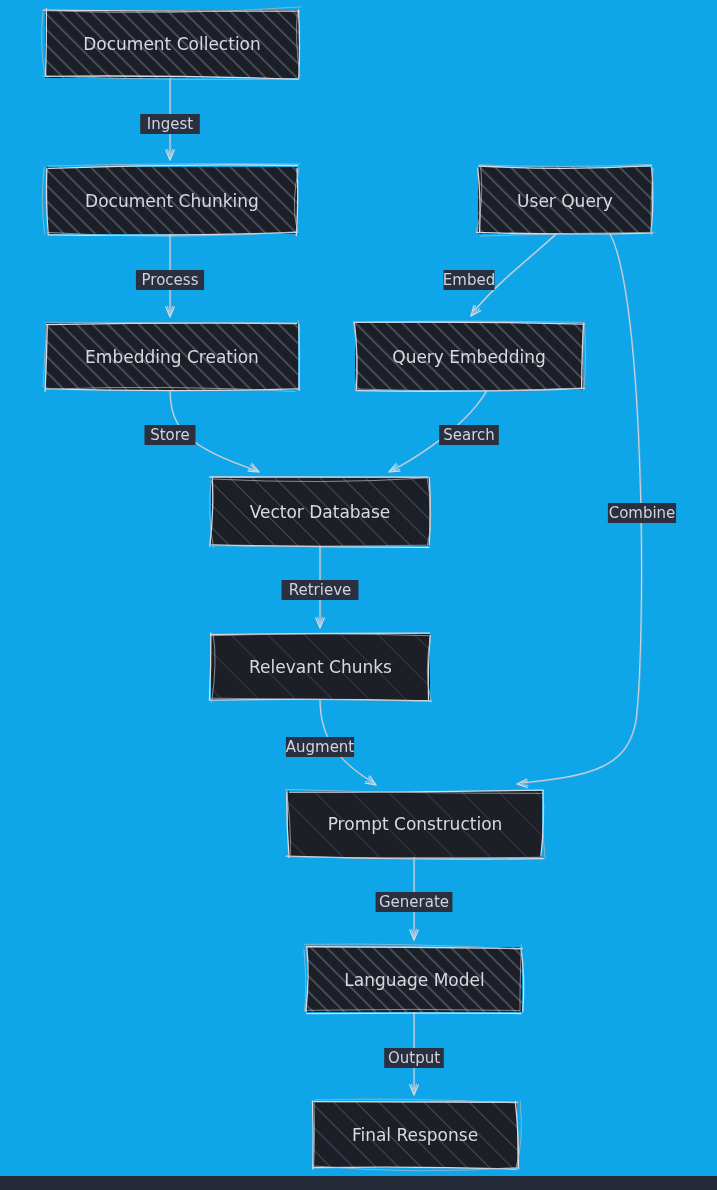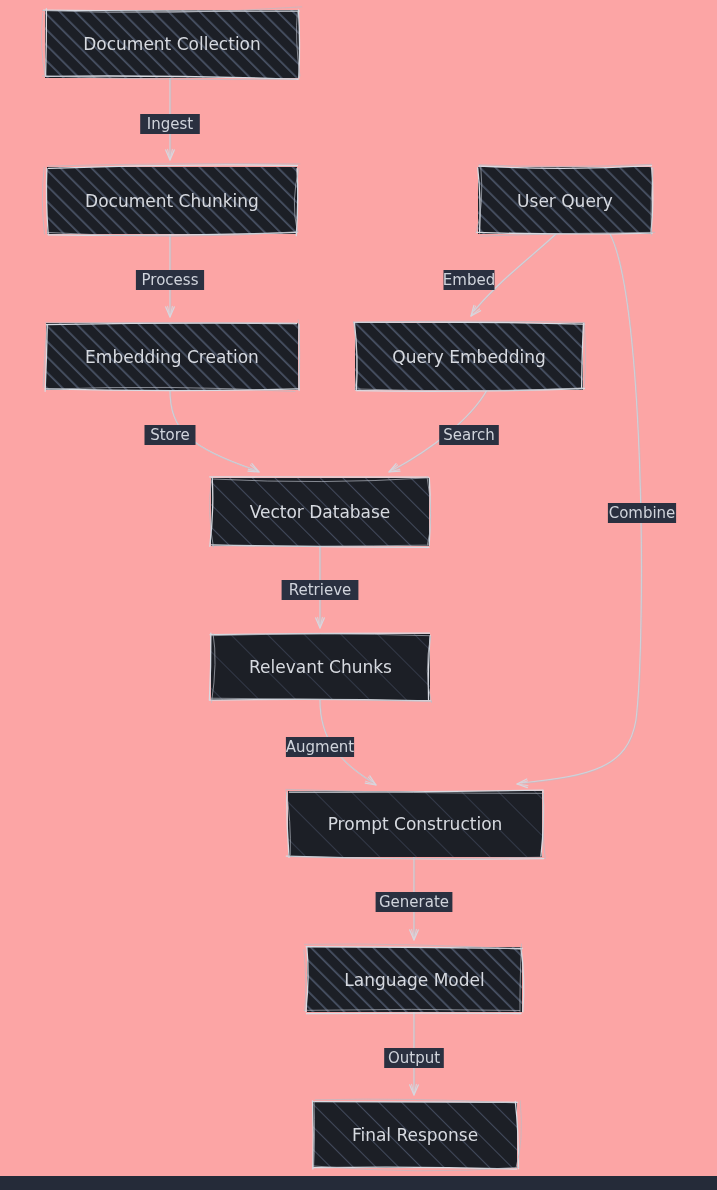--- a/index.html
+++ b/index.html
@@ -10,21 +10,21 @@
   body {
     width: 717px;
     height: 1190px;
     overflow: hidden;
     font-family: "DejaVu Sans", sans-serif;
   }
   #diagram-root {
     position: relative;
     width: 717px;
     height: 1190px;
-    background: #fca5a5;
+    background: #0ea5e9;
   }
   #diagram-root::after {
     content: "";
     position: absolute;
     left: 0; right: 0; bottom: 0;
     height: 14px;
     background: #252b39;
     pointer-events: none;
   }
   svg#flow {

